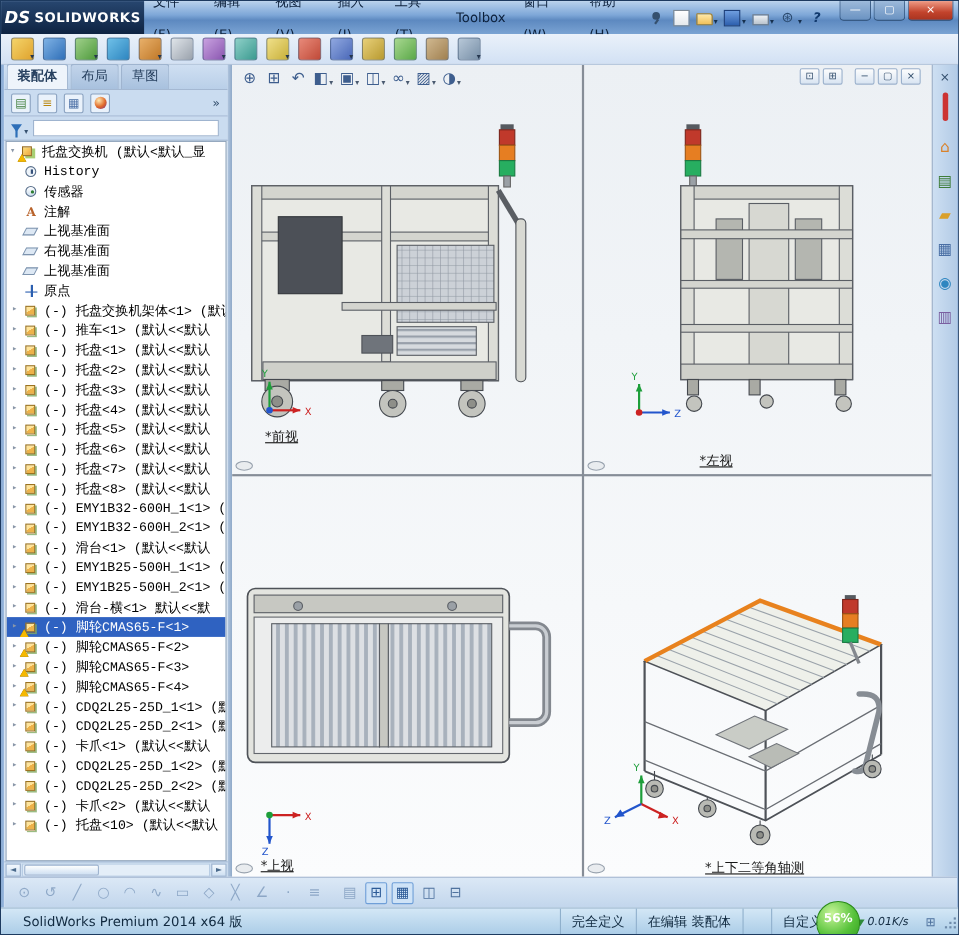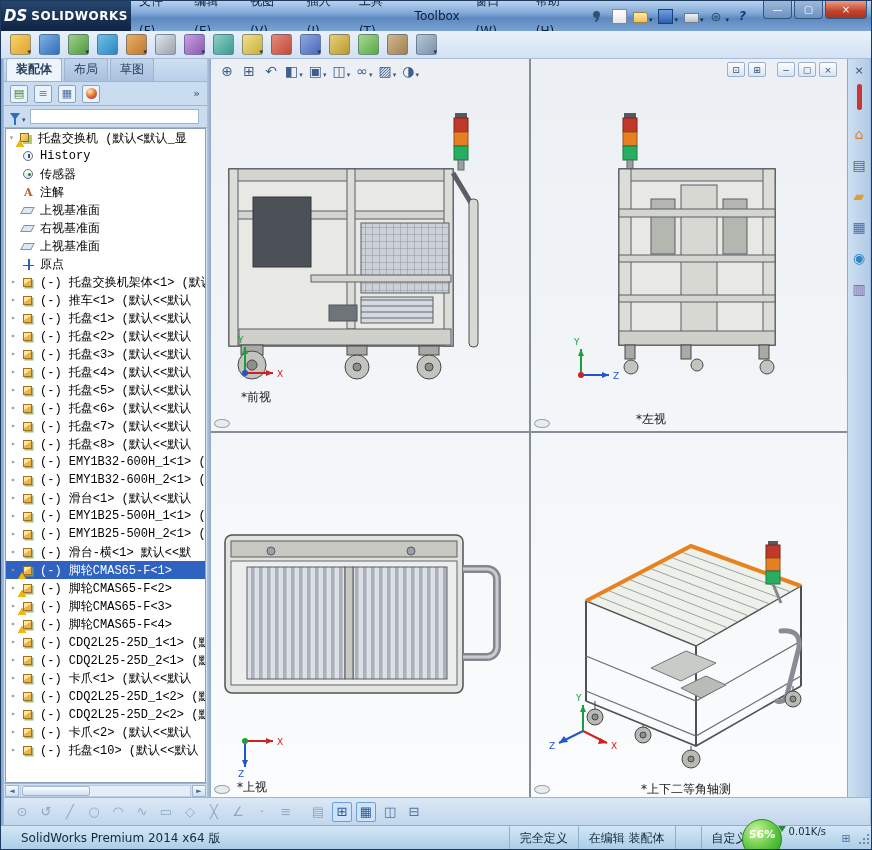--- a/index.html
+++ b/index.html
@@ -104,21 +104,21 @@
   .hsth{position:absolute;left:1px;top:0;width:68px;height:10px;background:linear-gradient(#fdfefe,#cfe0f2);border:1px solid #9fb4cf;border-radius:2px;}
 
   .spMain{position:absolute;left:206px;top:58px;width:4px;height:738px;background:linear-gradient(90deg,#b0c5de,#8fa9c8);}
 
   
   .gx{position:absolute;left:210px;top:58px;width:636px;height:738px;background:linear-gradient(#ecf0f4,#fbfcfd);overflow:hidden;}
   .vp{position:absolute;overflow:hidden;}
   .vp svg{position:absolute;left:0;top:0;}
   .spV{position:absolute;left:318px;top:0;width:2px;height:738px;background:#868d97;z-index:4;}
   .spH{position:absolute;left:0;top:372px;width:636px;height:2px;background:#868d97;z-index:4;}
-  .vlabel{position:absolute;font-size:12px;color:#161616;z-index:3;}
+  .vlabel{position:absolute;font-size:12px;color:#161616;z-index:3;text-decoration:underline;}
   .vlink{position:absolute;left:3px;bottom:3px;width:16px;height:9px;border:1px solid #98a2ae;border-radius:50%;background:#e9ecef;z-index:3;}
   .vtool{position:absolute;left:6px;top:2px;display:flex;gap:2px;align-items:center;z-index:6;}
   .vti{height:20px;min-width:20px;padding:0 2px;display:flex;align-items:center;justify-content:center;border-radius:3px;color:#3e5e8e;}
   .vti .vg{font-style:normal;font-size:14px;line-height:20px;}
   .vti .va{display:none;font-style:normal;}
   .vti.arw .va{display:inline;} .vti.arw .va::after{content:"▾";font-size:7px;color:#4a5a70;margin-left:1px;}
   .vwin{position:absolute;right:10px;top:3px;display:flex;gap:3px;z-index:6;}
   .gwb{width:18px;height:15px;display:flex;align-items:center;justify-content:center;font-size:9px;color:#35506e;
     background:linear-gradient(#fdfdfd,#d8e4f2);border:1px solid #9ab0cc;border-radius:2px;}
   .axl{font-size:9px;font-family:"DejaVu Sans","Liberation Sans",sans-serif;}
@@ -138,21 +138,21 @@
   .bbi.on{background:#cfe3f7;border:1px solid #6f9fd8;color:#2c5a96;}
   .bbi.sep{width:8px;margin:0;}
 
   
   .sb{position:absolute;left:0;top:824px;width:872px;height:26px;display:flex;align-items:center;font-size:12px;color:#10293f;
     background:linear-gradient(#d3e7f6,#a9cbe6);border-top:1px solid #8fb0cc;}
   .sb .prod{padding-left:20px;}
   .sb .spacer{flex:1;}
   .cell{padding:0 10px;border-left:1px solid #8fb0cc;height:100%;display:flex;align-items:center;white-space:nowrap;}
   .cell.blank{width:26px;padding:0;}
-  .net{display:flex;gap:3px;padding:0 8px;border-left:1px solid #8fb0cc;height:100%;font-size:10px;}
+  .net{display:flex;align-items:center;gap:3px;padding:0 8px;border-left:1px solid #8fb0cc;height:100%;font-size:10px;font-style:italic;}
   .arrup{width:0;height:0;border-left:4px solid transparent;border-right:4px solid transparent;border-bottom:6px solid #c23a2a;}
   .arrdn{width:0;height:0;border-left:4px solid transparent;border-right:4px solid transparent;border-top:6px solid #2e8a3a;}
   .sbicon{width:16px;height:16px;margin:0 4px;display:flex;align-items:center;justify-content:center;font-size:11px;color:#4f729e;}
   .sbicon::after{content:"⊞";}
   .grip{width:12px;height:12px;margin-right:3px;position:relative;}
   .grip::after{content:"";position:absolute;right:1px;bottom:1px;width:2px;height:2px;background:#6f8cab;
     box-shadow:-4px 0 #6f8cab,0 -4px #6f8cab,-8px 0 #6f8cab,0 -8px #6f8cab,-4px -4px #6f8cab;}
   .ball{position:absolute;left:741px;top:818px;width:40px;height:40px;border-radius:50%;z-index:20;
     background:radial-gradient(circle at 35% 28%,#c8f59a,#57c23a 55%,#2e9a1d);border:1px solid #2a8a18;
     display:flex;align-items:flex-start;justify-content:center;color:#fff;font-size:11px;font-weight:bold;padding-top:8px;}

